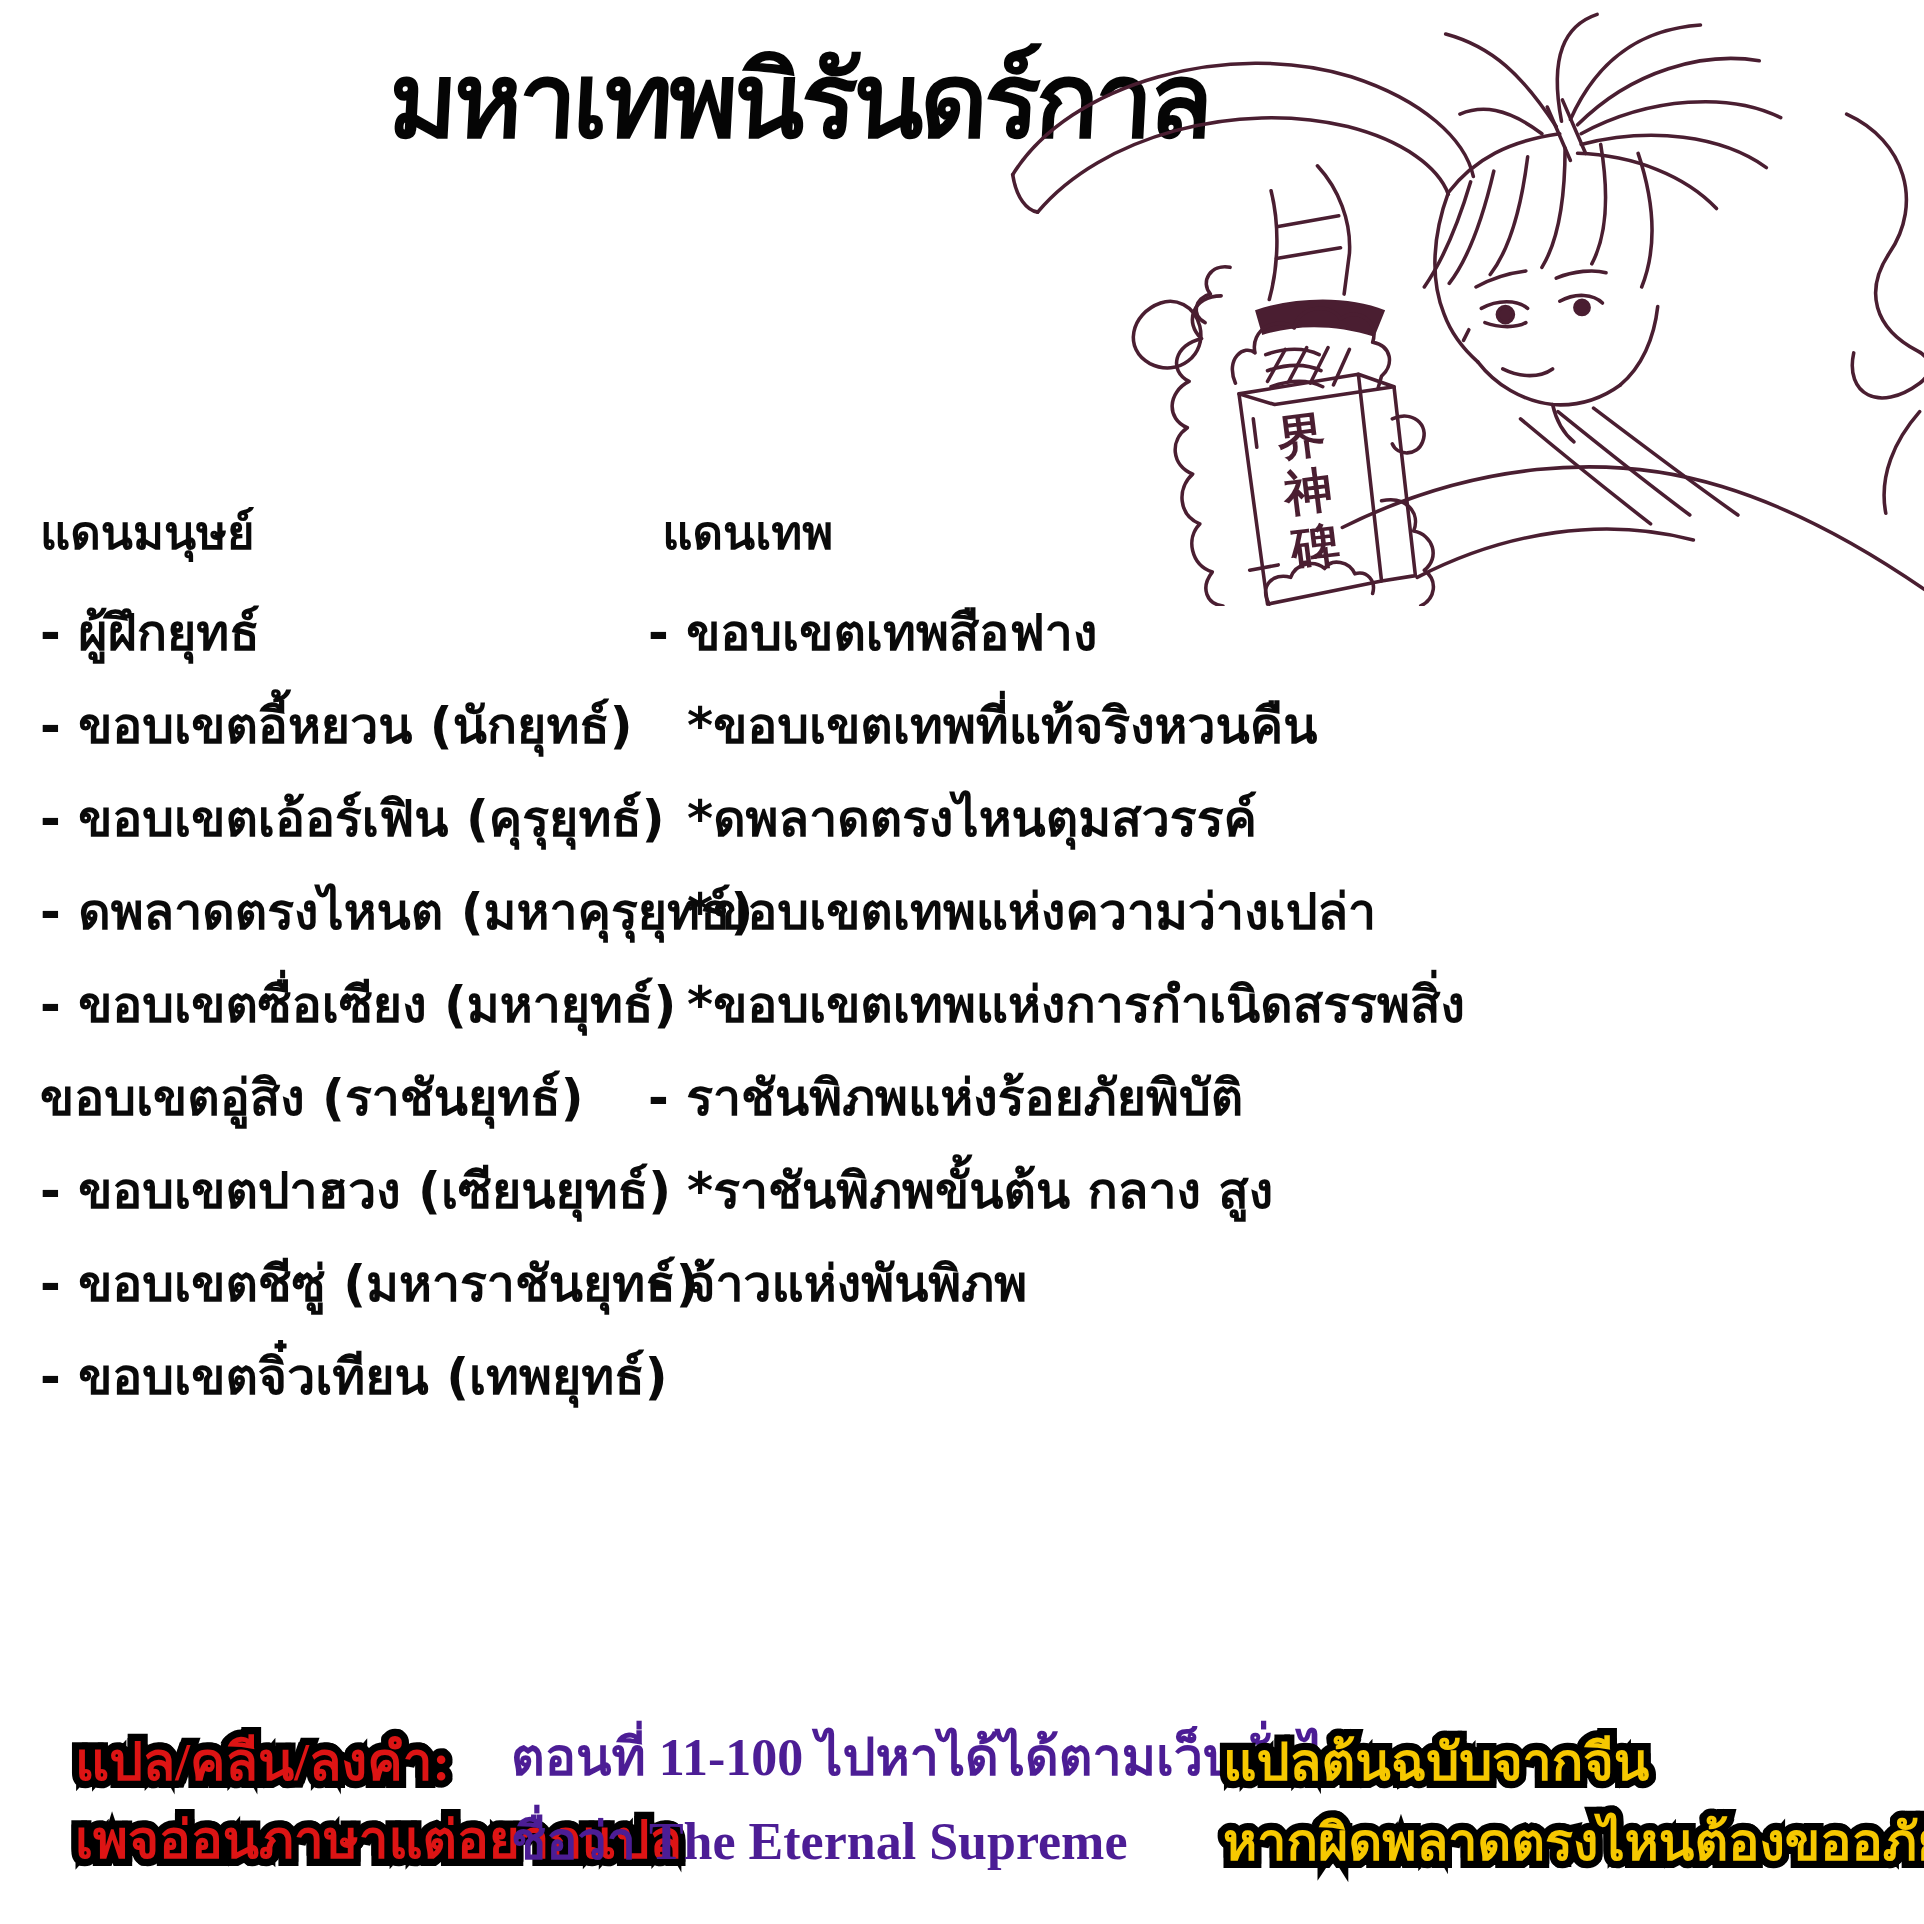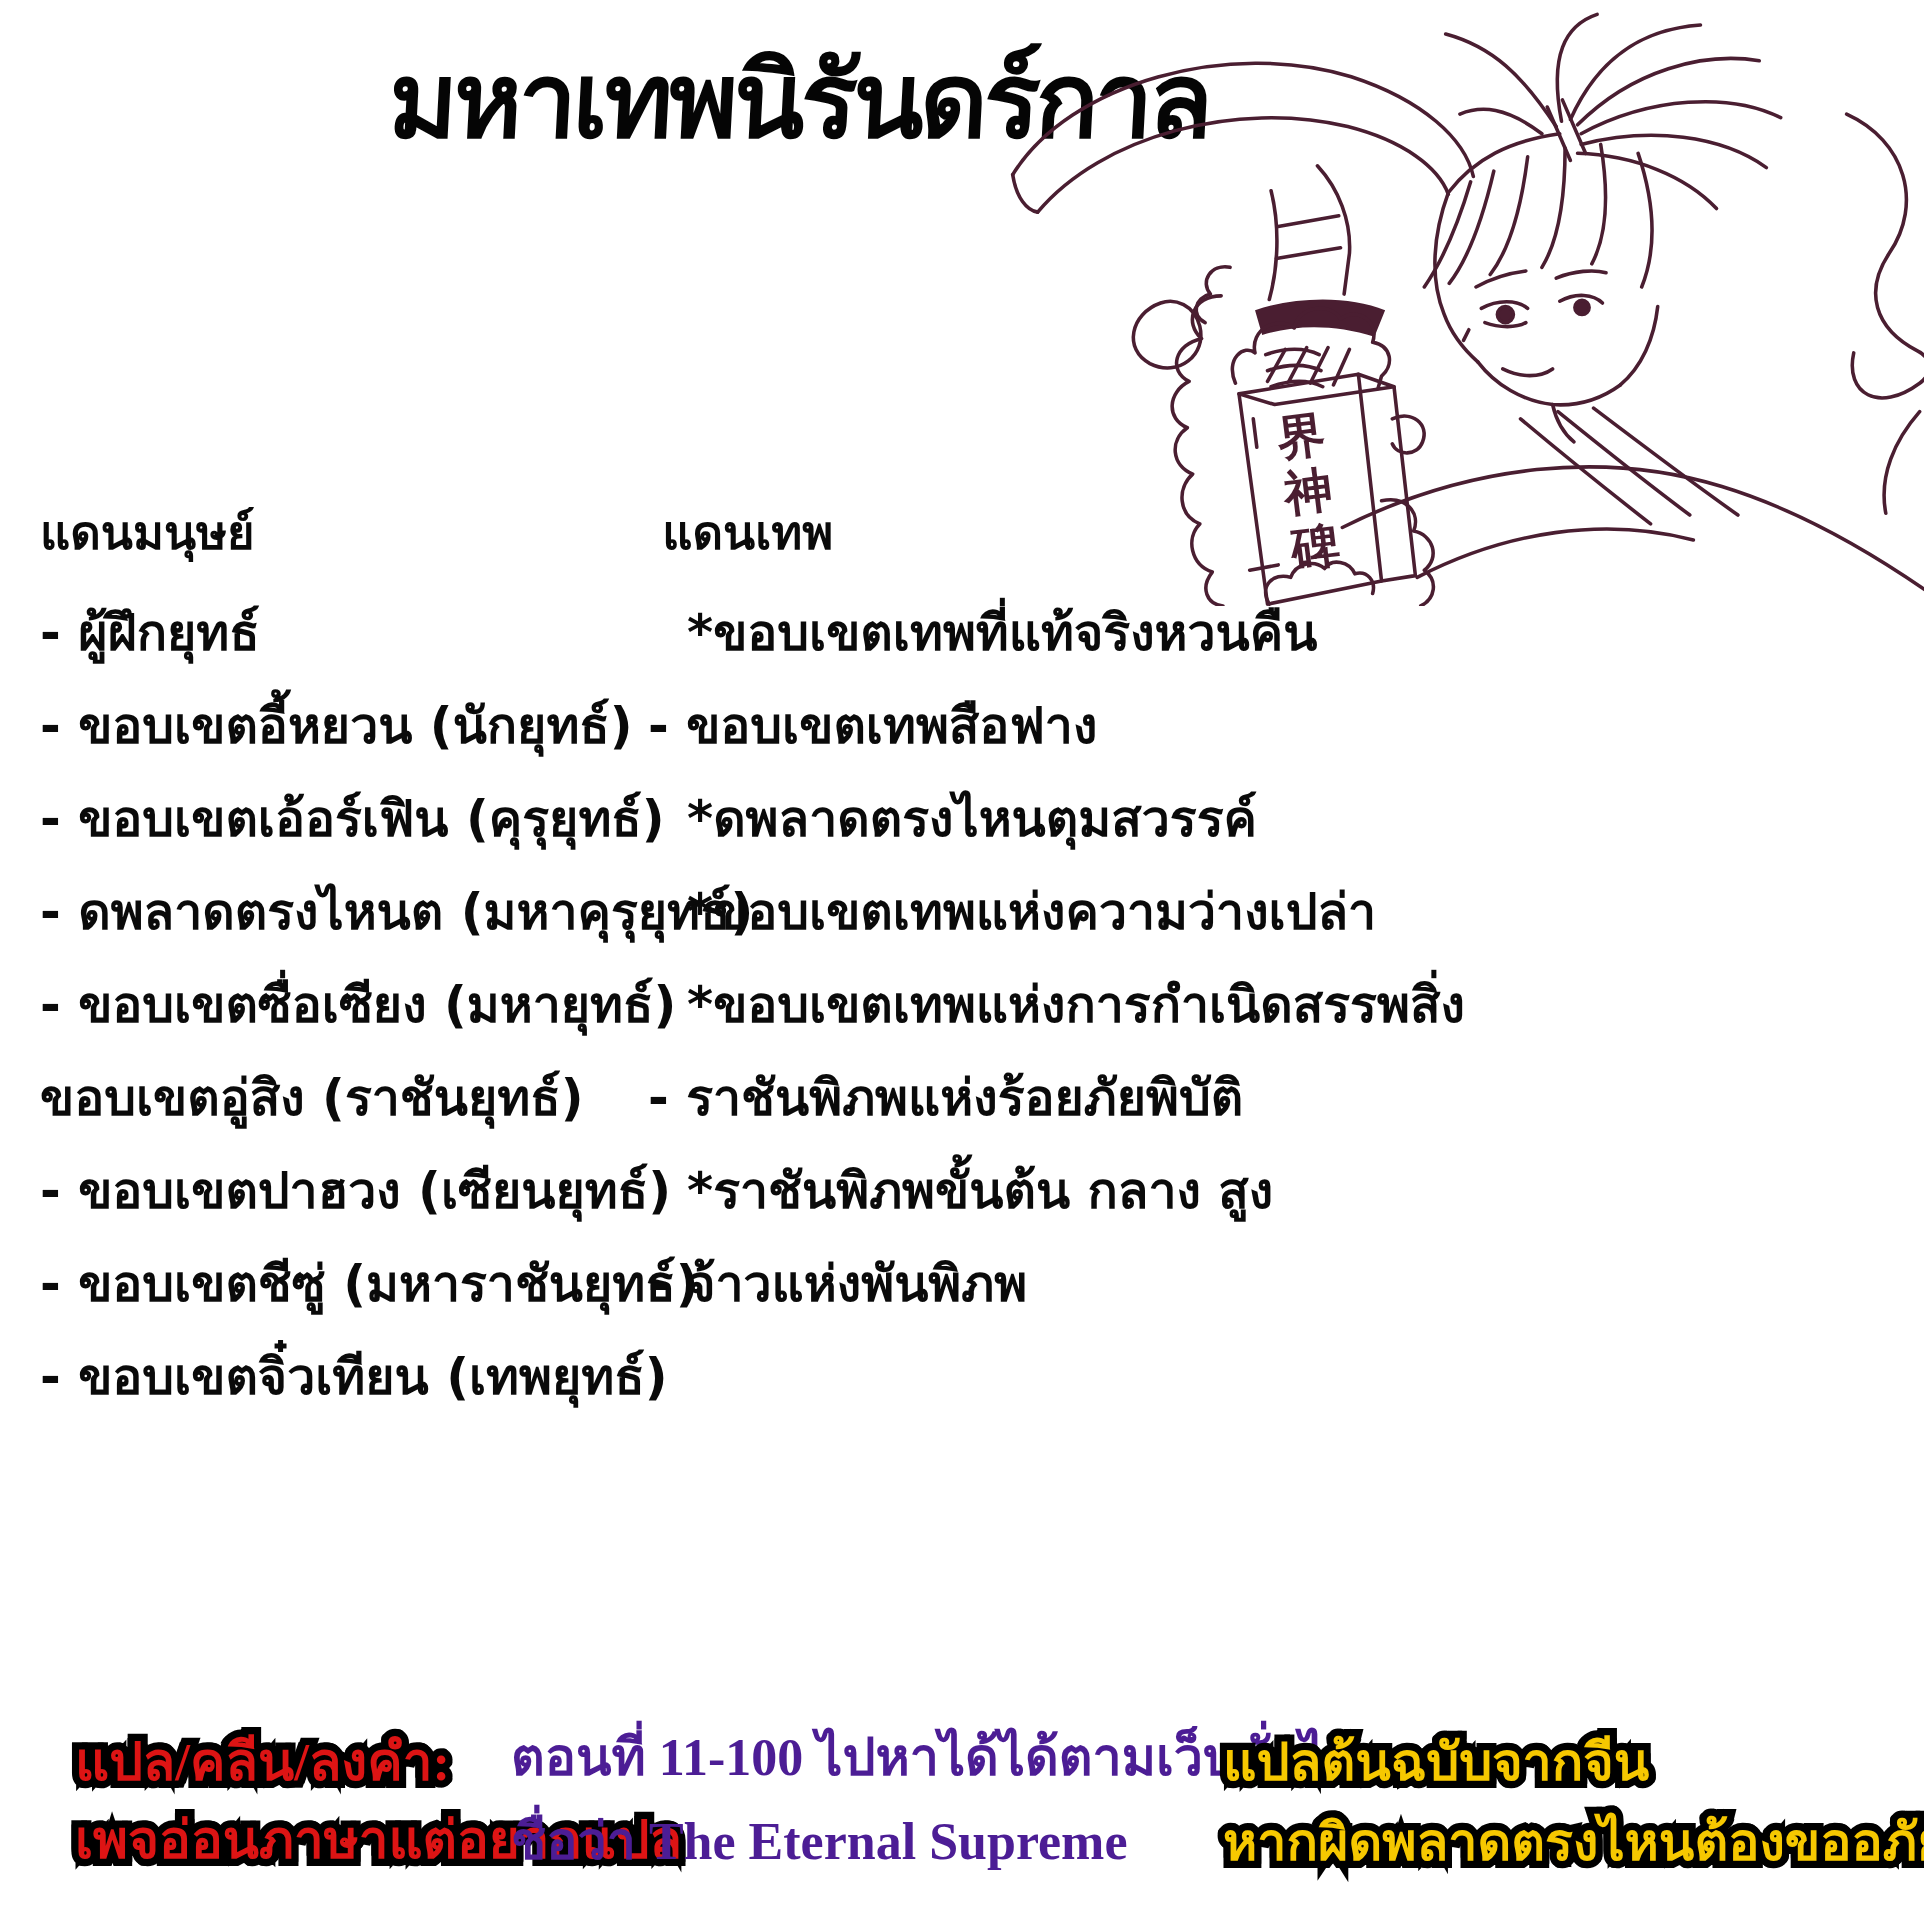--- a/index.html
+++ b/index.html
@@ -164,22 +164,22 @@
     <div class="li">- ดพลาดตรงไหนต (มหาคุรุยุทธ์)</div>
     <div class="li">- ขอบเขตซื่อเซียง (มหายุทธ์)</div>
     <div class="li">ขอบเขตอู่สิง (ราชันยุทธ์)</div>
     <div class="li">- ขอบเขตปาฮวง (เซียนยุทธ์)</div>
     <div class="li">- ขอบเขตชีซู่ (มหาราชันยุทธ์)</div>
     <div class="li">- ขอบเขตจิ๋วเทียน (เทพยุทธ์)</div>
   </section>
 
   <section class="col col-right">
     <h2>แดนเทพ</h2>
+    <div class="li">- ขอบเขตเทพสือฟาง</div>
     <div class="li indent">*ขอบเขตเทพที่แท้จริงหวนคืน</div>
-    <div class="li">- ขอบเขตเทพสือฟาง</div>
     <div class="li indent">*ดพลาดตรงไหนตุมสวรรค์</div>
     <div class="li indent">*ขอบเขตเทพแห่งความว่างเปล่า</div>
     <div class="li indent">*ขอบเขตเทพแห่งการกำเนิดสรรพสิ่ง</div>
     <div class="li">- ราชันพิภพแห่งร้อยภัยพิบัติ</div>
     <div class="li indent">*ราชันพิภพขั้นต้น กลาง สูง</div>
     <div class="li">- จ้าวแห่งพันพิภพ</div>
   </section>
 
   <div class="credit credit-red">
     <div class="oline">

